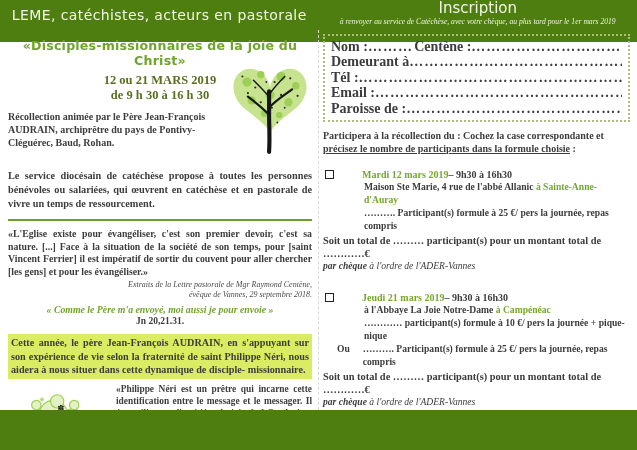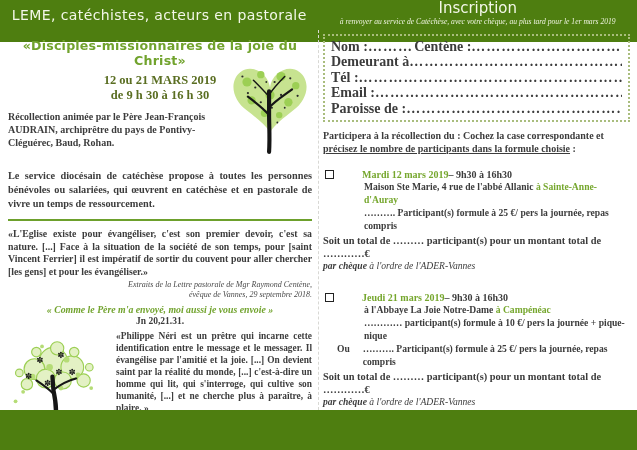--- a/index.html
+++ b/index.html
@@ -155,23 +155,24 @@
     <div class="intro">Le service diocésain de catéchèse propose à toutes les personnes bénévoles ou salariées, qui œuvrent en catéchèse et en pastorale de vivre un temps de ressourcement.</div>
 
     <div class="green-rule"></div>
 
     <div class="quote1">«L'Eglise existe pour évangéliser, c'est son premier devoir, c'est sa nature. [...] Face à la situation de la société de son temps, pour [saint Vincent Ferrier] il est impératif de sortir du couvent pour aller chercher [les gens]  et pour les évangéliser.»</div>
     <div class="q-src">
       <div>Extraits de la Lettre pastorale de Mgr Raymond Centène,</div>
       <div>évêque de Vannes, 29 septembre 2018.</div>
     </div>
 
-    <div class="verse">« Comme le Père m'a envoyé, moi aussi je vous envoie »</div>
+    <div class="verse">« Comme le Père m'a envoyé, moi aussi je pour envoie »</div>
     <div class="verse-ref">Jn 20,21.31.</div>
 
+    <div class="highlight">Cette année, le père Jean-François AUDRAIN, en s'appuyant sur son expérience de vie selon la fraternité de saint Philippe Néri, nous aidera à nous situer dans cette dynamique de disciple- missionnaire.</div>
 
     <div class="bottom-left-row">
 
       <svg class="round-tree" viewBox="0 0 110 95">
         <g fill="#e3f1c4" stroke="#9ccf54" stroke-width="1.2">
           <circle cx="48" cy="28" r="15"></circle>
             <circle cx="28" cy="36" r="11"></circle>
             <circle cx="68" cy="34" r="12"></circle>
           <circle cx="40" cy="46" r="10"></circle>
             <circle cx="58" cy="48" r="9"></circle>

